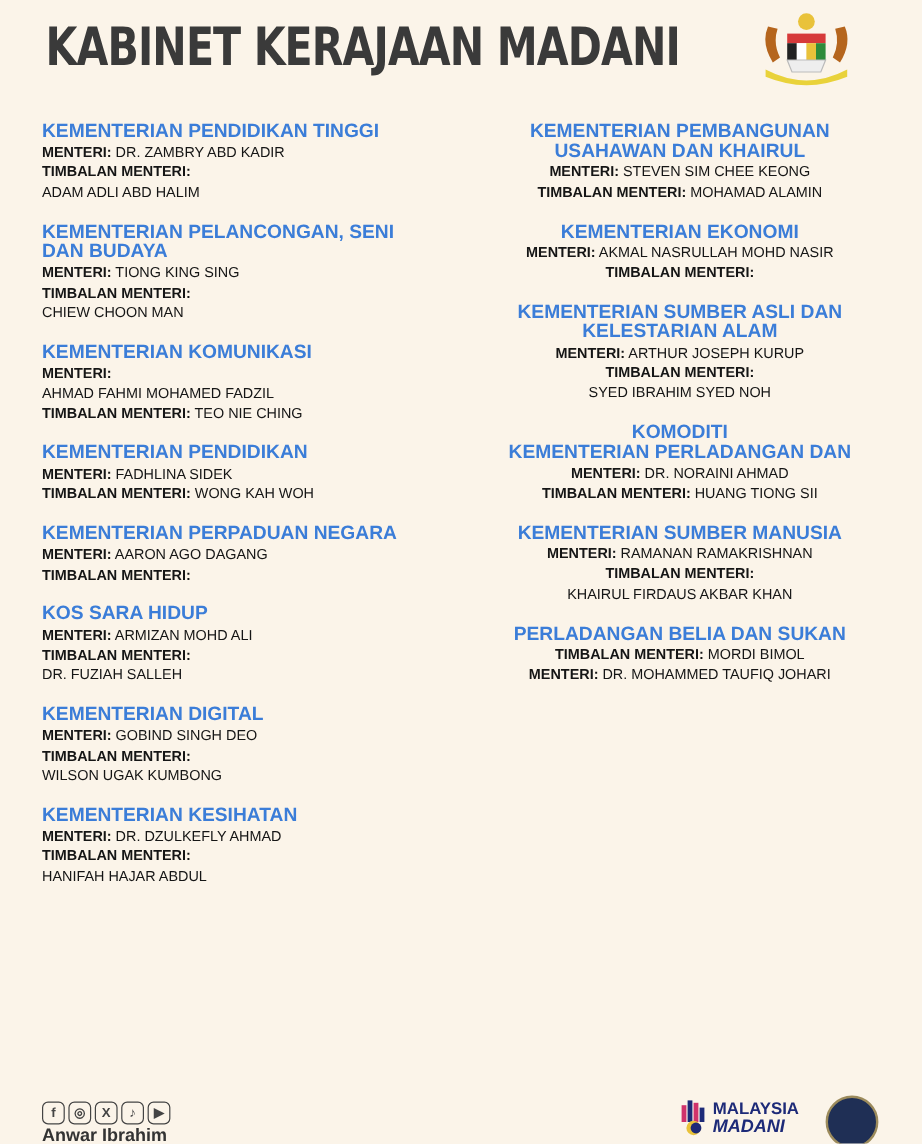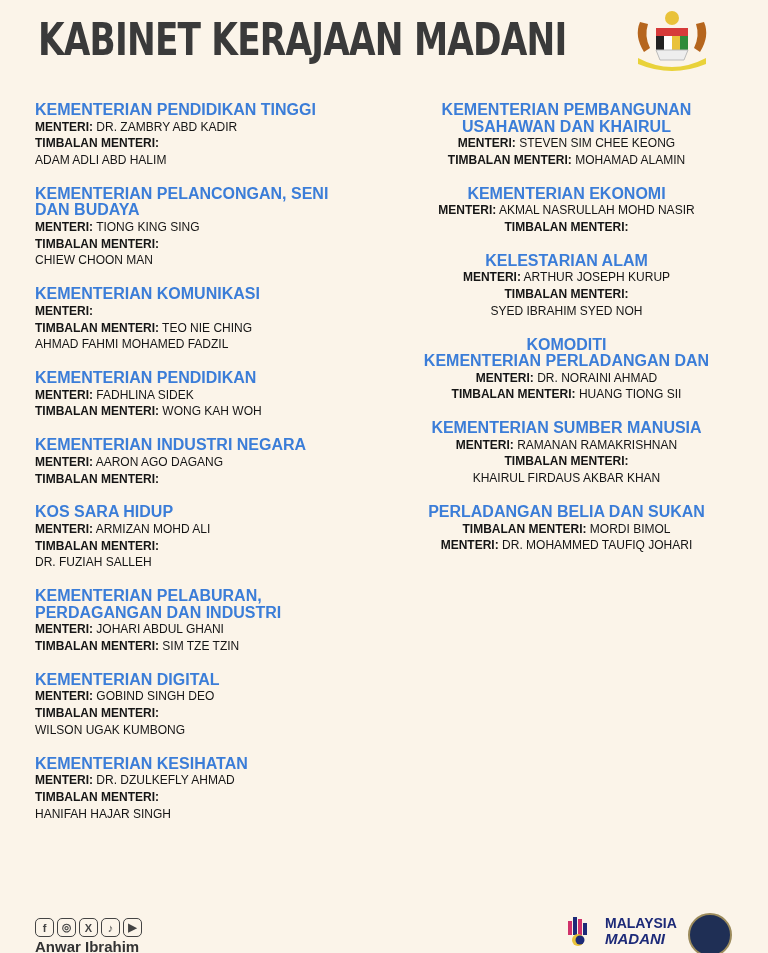--- a/index.html
+++ b/index.html
@@ -10,21 +10,21 @@
   .col.left{left:35px;width:335px;}
   .col.right{left:369px;width:395px;text-align:center;}
   .ministry{margin-bottom:17px;}
   .m-title{color:#3b7dd8;font-weight:bold;font-size:16px;line-height:16.5px;}
   .line{font-size:12px;line-height:16.8px;white-space:nowrap;}
   .lbl{font-weight:bold;}
   .footer-left{position:absolute;left:35px;top:918px;}
   .socials{display:flex;gap:3px;}
   .soc{width:19px;height:19px;border:1.5px solid #444;border-radius:5px;box-sizing:border-box;display:flex;align-items:center;justify-content:center;font-size:11px;font-weight:bold;color:#444;}
   .handle{font-weight:bold;font-size:15px;color:#333;margin-top:1px;}
-  .madani{position:absolute;left:566px;top:915px;display:flex;align-items:center;gap:15px;}
+  .madani{position:absolute;left:566px;top:915px;display:flex;align-items:center;gap:4px;}
   .madani-text{font-weight:bold;color:#1d2a78;font-size:14px;line-height:14px;}
   .seal{position:absolute;left:688px;top:913px;width:44px;height:44px;border-radius:50%;background:#1f2f55;border:2px solid #9c8b5c;box-sizing:border-box;}
 </style>
 </head>
 <body>
 
 <div class="title">KABINET KERAJAAN MADANI</div>
 
 <svg class="crest" viewBox="0 0 88 64">
   <circle cx="44" cy="10" r="7" fill="#e9c23a"></circle>
@@ -55,88 +55,81 @@
       </div>
       <div class="line"><span class="lbl">MENTERI:</span> <span>TIONG KING SING</span></div>
       <div class="line"><span class="lbl">TIMBALAN MENTERI:</span></div>
       <div class="line"><span>CHIEW CHOON MAN</span></div>
     </div>
     <div class="ministry">
       <div class="m-title">
         <div>KEMENTERIAN KOMUNIKASI</div>
       </div>
       <div class="line"><span class="lbl">MENTERI:</span></div>
+      <div class="line"><span>AHMAD FAHMI MOHAMED FADZIL</span></div>
       <div class="line"><span class="lbl">TIMBALAN MENTERI:</span> <span>TEO NIE CHING</span></div>
-      <div class="line"><span>AHMAD FAHMI MOHAMED FADZIL</span></div>
     </div>
     <div class="ministry">
       <div class="m-title">
         <div>KEMENTERIAN PENDIDIKAN</div>
       </div>
       <div class="line"><span class="lbl">MENTERI:</span> <span>FADHLINA SIDEK</span></div>
       <div class="line"><span class="lbl">TIMBALAN MENTERI:</span> <span>WONG KAH WOH</span></div>
     </div>
     <div class="ministry">
       <div class="m-title">
-        <div>KEMENTERIAN INDUSTRI NEGARA</div>
+        <div>KEMENTERIAN PERPADUAN NEGARA</div>
       </div>
       <div class="line"><span class="lbl">MENTERI:</span> <span>AARON AGO DAGANG</span></div>
       <div class="line"><span class="lbl">TIMBALAN MENTERI:</span></div>
     </div>
     <div class="ministry">
       <div class="m-title">
         <div>KOS SARA HIDUP</div>
       </div>
       <div class="line"><span class="lbl">MENTERI:</span> <span>ARMIZAN MOHD ALI</span></div>
       <div class="line"><span class="lbl">TIMBALAN MENTERI:</span></div>
       <div class="line"><span>DR. FUZIAH SALLEH</span></div>
-    </div>
-    <div class="ministry">
-      <div class="m-title">
-        <div>KEMENTERIAN PELABURAN,</div>
-        <div>PERDAGANGAN DAN INDUSTRI</div>
-      </div>
-      <div class="line"><span class="lbl">MENTERI:</span> <span>JOHARI ABDUL GHANI</span></div>
-      <div class="line"><span class="lbl">TIMBALAN MENTERI:</span> <span>SIM TZE TZIN</span></div>
     </div>
     <div class="ministry">
       <div class="m-title">
         <div>KEMENTERIAN DIGITAL</div>
       </div>
       <div class="line"><span class="lbl">MENTERI:</span> <span>GOBIND SINGH DEO</span></div>
       <div class="line"><span class="lbl">TIMBALAN MENTERI:</span></div>
       <div class="line"><span>WILSON UGAK KUMBONG</span></div>
     </div>
     <div class="ministry">
       <div class="m-title">
         <div>KEMENTERIAN KESIHATAN</div>
       </div>
       <div class="line"><span class="lbl">MENTERI:</span> <span>DR. DZULKEFLY AHMAD</span></div>
       <div class="line"><span class="lbl">TIMBALAN MENTERI:</span></div>
-      <div class="line"><span>HANIFAH HAJAR SINGH</span></div>
+      <div class="line"><span>HANIFAH HAJAR ABDUL</span></div>
     </div>
   </div>
 <div class="col right" id="right-col">
     <div class="ministry">
       <div class="m-title">
         <div>KEMENTERIAN PEMBANGUNAN</div>
         <div>USAHAWAN DAN KHAIRUL</div>
       </div>
       <div class="line"><span class="lbl">MENTERI:</span> <span>STEVEN SIM CHEE KEONG</span></div>
       <div class="line"><span class="lbl">TIMBALAN MENTERI:</span> <span>MOHAMAD ALAMIN</span></div>
     </div>
     <div class="ministry">
       <div class="m-title">
         <div>KEMENTERIAN EKONOMI</div>
       </div>
       <div class="line"><span class="lbl">MENTERI:</span> <span>AKMAL NASRULLAH MOHD NASIR</span></div>
       <div class="line"><span class="lbl">TIMBALAN MENTERI:</span></div>
     </div>
     <div class="ministry">
       <div class="m-title">
+        <div>KEMENTERIAN SUMBER ASLI DAN</div>
         <div>KELESTARIAN ALAM</div>
       </div>
       <div class="line"><span class="lbl">MENTERI:</span> <span>ARTHUR JOSEPH KURUP</span></div>
       <div class="line"><span class="lbl">TIMBALAN MENTERI:</span></div>
       <div class="line"><span>SYED IBRAHIM SYED NOH</span></div>
     </div>
     <div class="ministry">
       <div class="m-title">
         <div>KOMODITI</div>
         <div>KEMENTERIAN PERLADANGAN DAN</div>

